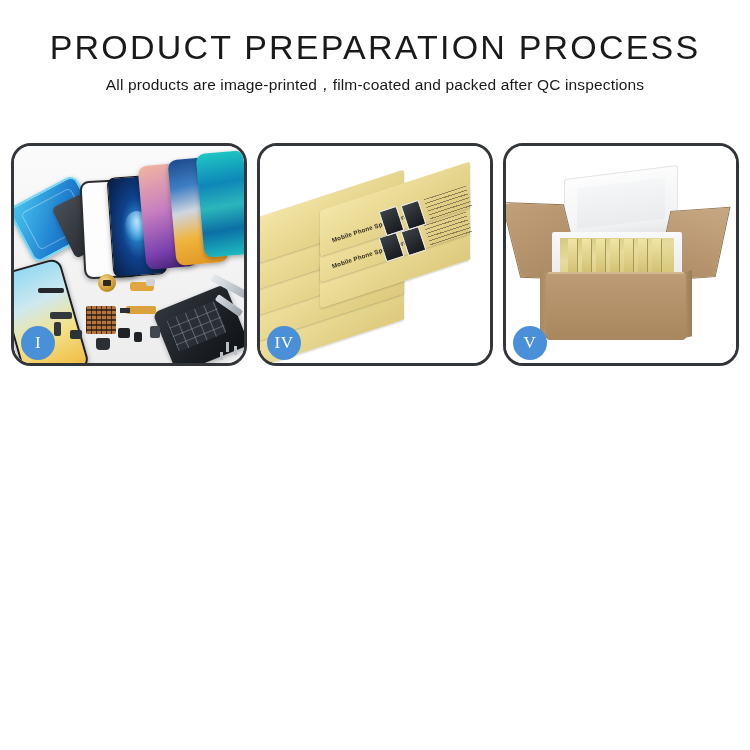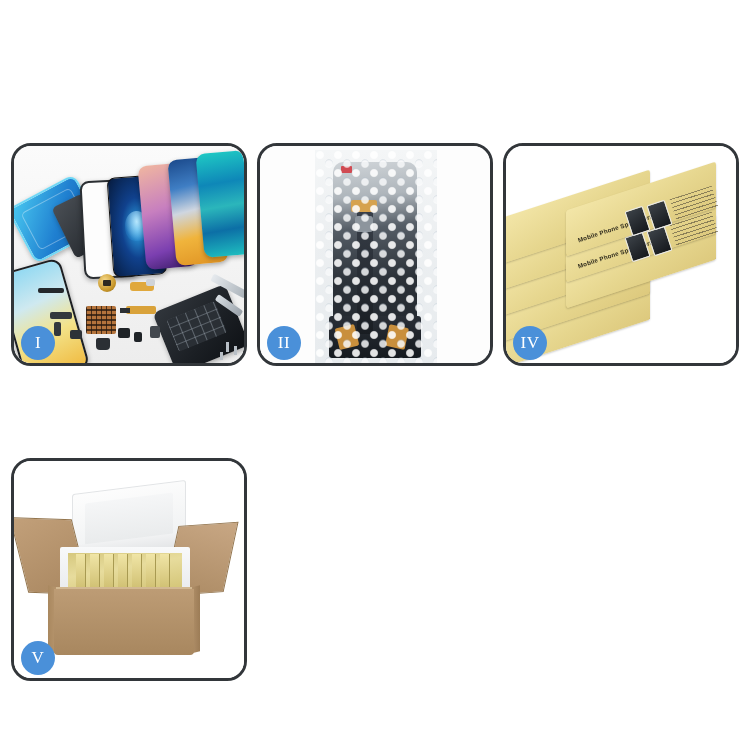--- a/index.html
+++ b/index.html
@@ -301,20 +301,22 @@
   .c6-nick1{position:absolute;left:44px;top:110px;width:11px;height:14px;background:#9c7d56;transform:skewY(11deg);}
   .c6-nick2{position:absolute;left:48px;top:176px;width:12px;height:14px;background:#9c7d56;transform:skewY(11deg);}
   .c6-edge{position:absolute;left:122px;top:78px;width:3px;height:112px;background:#8e7049;transform:skewY(0deg);}
 </style>
 </head>
 <body>
 
 <div class="page">
 
   <div class="header">
+    <div class="title">PRODUCT PREPARATION PROCESS</div>
+    <div class="subtitle">All products are image-printed，film-coated and packed after QC inspections</div>
   </div>
 
   <div class="grid">
 
     <div class="panel">
       <div class="photo p1">
         <div class="ph ph-back"></div>
         <div class="ph ph-dark"></div>
         <div class="ph ph-glass"></div>
         <div class="ph ph-jelly"></div>
@@ -338,37 +340,20 @@
         <div class="part pt-chip"></div>
         <div class="part pt-scrA"></div>
         <div class="part pt-scrB"></div>
         <div class="part pt-scrC"></div>
         <div class="part pt-tool"></div>
         <div class="part pt-tool2"></div>
       </div>
       <div class="badge">I</div>
     </div>
 
-    <div class="panel">
-      <div class="photo p2">
-        <div class="bw-bag">
-          <div class="bw-inner"></div>
-          <div class="bw-red"></div>
-          <div class="bw-base"></div>
-          <div class="bw-strip"></div>
-          <div class="bw-tab"></div>
-          <div class="bw-conn"></div>
-          <div class="bw-ftA"></div>
-          <div class="bw-ftB"></div>
-          <div class="bubbles2"></div>
-          <div class="bubbles"></div>
-        </div>
-      </div>
-      <div class="badge">II</div>
-    </div>
 
 
     <div class="panel">
       <div class="photo p4">
         <div class="stack">
 
           <div style="position:absolute;left:-6px;top:152px;">
             <div class="sb-side" style="top:28px;"></div>
             <div class="sb-top"></div>
           </div>

